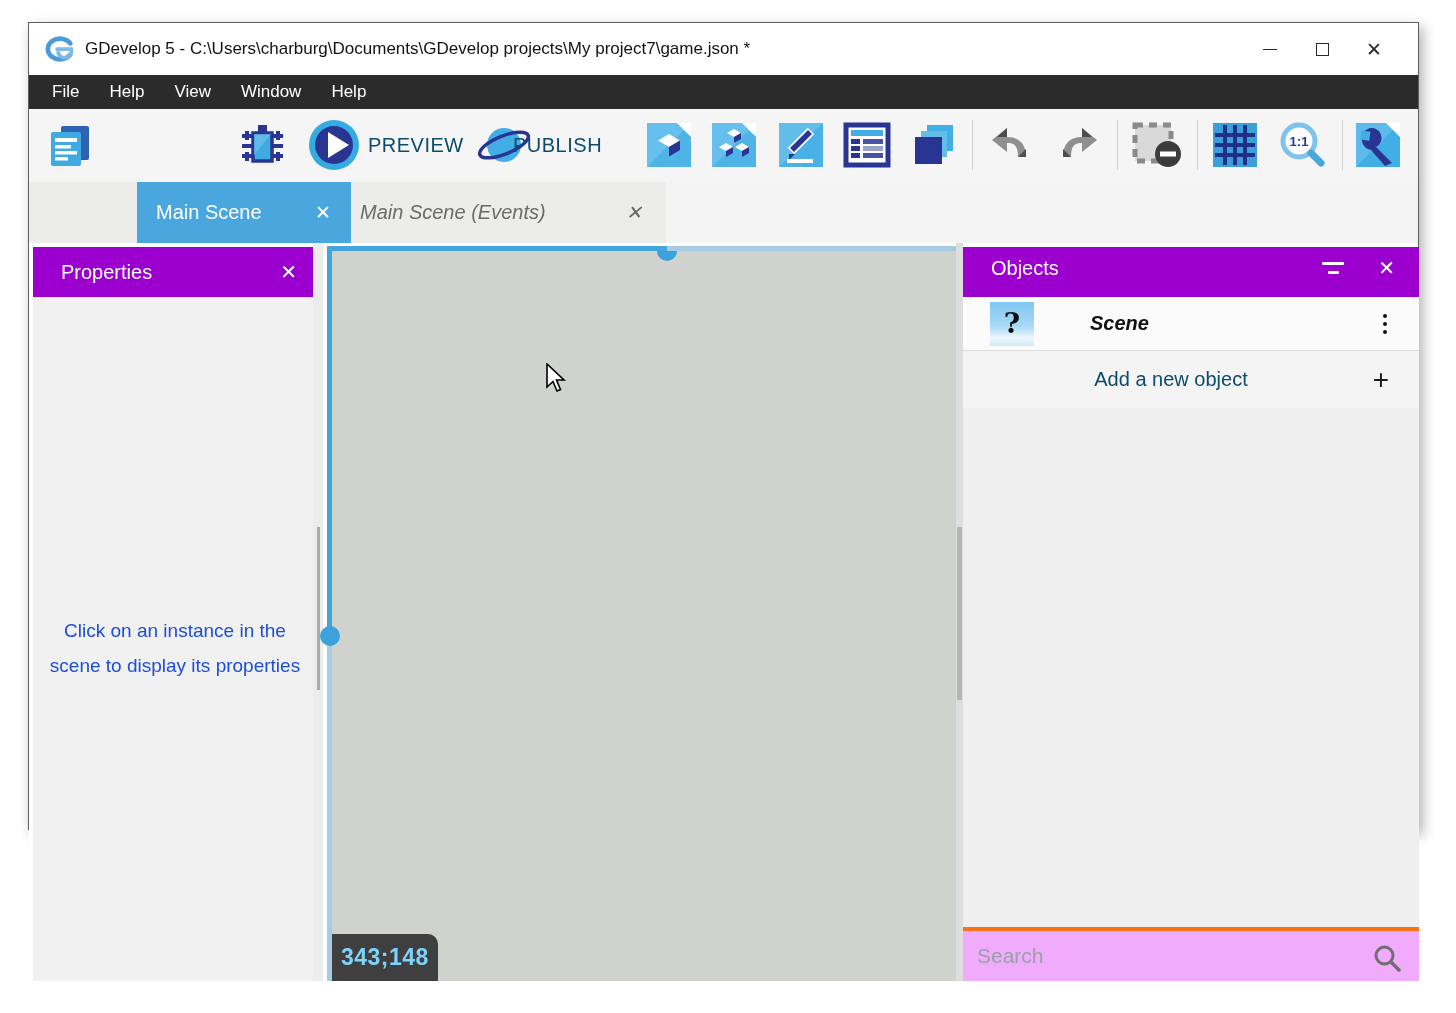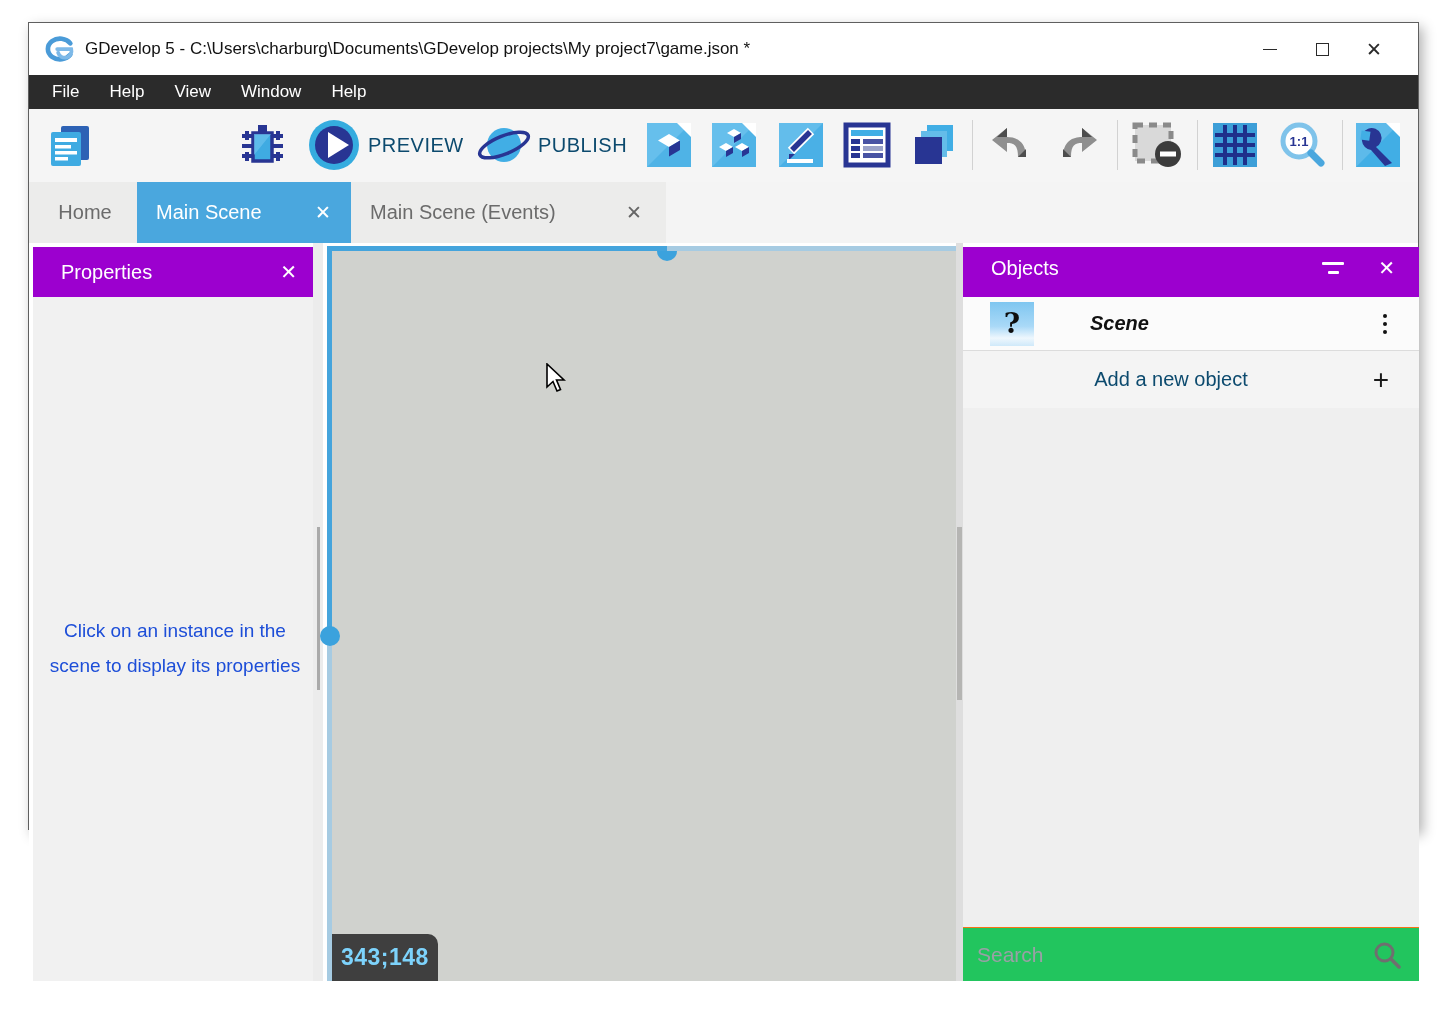--- a/index.html
+++ b/index.html
@@ -27,21 +27,21 @@
   .tbtn { position:absolute; top:12px; width:48px; height:48px; display:flex; align-items:center; justify-content:center; }
   .tlabel { position:absolute; top:0; height:73px; display:flex; align-items:center; font-size:20px; color:#0c4a6e; letter-spacing:0.5px; }
   .tsep { position:absolute; top:11px; width:1px; height:50px; background:#d2d2d2; }
 
   
   .tabbar { position:absolute; left:0; top:159px; width:100%; height:61px; background:#f4f4f4; }
   .tabbar-left { position:absolute; left:0; top:0; width:637px; height:61px; background:#ececeb; }
   .tab { position:absolute; top:0; height:61px; display:flex; align-items:center; font-size:20px; color:#6b6b6b; }
   .tab-home { left:4px; width:104px; justify-content:center; }
   .tab-active { left:108px; width:214px; background:#4aa7de; color:#ffffff; padding-left:19px; }
-  .tab-events { left:322px; width:315px; padding-left:19px; }
+  .tab-events { left:322px; width:315px; padding-left:9px;font-style:italic; }
   .tab-close { margin-left:auto; margin-right:20px; font-size:19px; line-height:1; }
   .tab-active .tab-close { color:#ffffff; }
   .tab-events .tab-close { color:#666; margin-right:24px; }
 
   
   .content { position:absolute; left:0; top:220px; width:100%; height:738px; background:#ffffff; }
 
   
   .props-panel { position:absolute; left:4px; top:4px; width:284px; height:734px; background:#f1f1f1; }
   .panel-header { height:50px; background:#9c00cf; color:#ffffff; display:flex; align-items:center; padding:0 20px 0 28px; }
@@ -77,21 +77,21 @@
   .obj-row { flex:0 0 54px; background:#fbfbfb; display:flex; align-items:center; border-bottom:1px solid #dcdcdc; }
   .obj-thumb { width:44px; height:44px; margin-left:27px; background:linear-gradient(180deg,#7fc6f0 0%,#a9d9f7 55%,#eef7fd 82%,#cfe9fa 100%);
                display:flex; align-items:center; justify-content:center; font-family:"DejaVu Serif", serif; font-weight:800; font-size:28px; color:#0e0e0e; }
   .obj-name { margin-left:56px; font-size:20px; font-weight:bold; font-style:italic; color:#111; }
   .kebab { margin-left:auto; margin-right:32px; display:flex; flex-direction:column; gap:4px; }
   .kebab i { width:4px; height:4px; border-radius:50%; background:#111; }
   .add-row { flex:0 0 57px; background:#f4f4f4; display:flex; align-items:center; position:relative; }
   .add-label { width:100%; text-align:center; font-size:20px; color:#0c4a6e; padding-right:40px; }
   .add-plus { position:absolute; right:30px; font-size:28px; font-weight:400; color:#1a1a1a; line-height:1; }
   .obj-body { flex:1 1 auto; background:#efefef; }
-  .search-row { flex:0 0 54px; background:#22c55e; border-top:1px solid #f97316; display:flex; align-items:center; position:relative; }
+  .search-row { flex:0 0 54px; background:#f0abfc; border-top:4px solid #f97316; display:flex; align-items:center; position:relative; }
   .search-input { border:none; outline:none; background:transparent; font-size:21px; color:#333; font-family:"Liberation Sans",sans-serif;
                   padding-left:14px; width:380px; }
   .search-input::placeholder { color:#9aa0a6; }
   .search-icon { position:absolute; right:18px; top:13px; }
 </style>
 </head>
 <body>
 
 <div class="window">
 
@@ -163,21 +163,21 @@
       </svg>
     </div>
     <span class="tlabel" style="left:339px">PREVIEW</span>
 
     <div class="tbtn" style="left:447px; width:56px; height:52px; top:10px;">
       <svg width="56" height="52" viewBox="0 0 56 52">
         <circle cx="28" cy="26" r="17" fill="#41aee5"></circle>
         <ellipse cx="28" cy="26" rx="26" ry="9" fill="none" stroke="#283593" stroke-width="3.5" transform="rotate(-22 28 26)"></ellipse>
       </svg>
     </div>
-    <span class="tlabel" style="left:509px">PUBLISH</span>
+    <span class="tlabel" style="left:484px">PUBLISH</span>
 
     <div class="tbtn" style="left:616px">
       <svg width="48" height="48" viewBox="0 0 48 48">
         <rect x="2" y="2" width="44" height="44" fill="#4fb3e6"></rect>
         <path d="M2 2 L46 2 L2 46 Z" fill="#66bfec"></path>
         <path d="M46 2 L46 16 L32 2 Z" fill="#ffffff"></path>
         <polygon points="24,13 35,19.5 24,26 13,19.5" fill="#ffffff"></polygon>
         <polygon points="24,26 35,19.5 35,29 24,35.5" fill="#283593"></polygon>
       </svg>
     </div>
@@ -291,23 +291,20 @@
         <path d="M2 2 L46 2 L2 46 Z" fill="#5dbaea"></path>
         <path d="M46 2 L46 16 L32 2 Z" fill="#ffffff"></path>
         <path d="M8 20 A10 10 0 1 1 22 26 L 38 42 L 31 45 L 17 29 A10 10 0 0 1 8 20 Z" fill="#283593"></path>
         <rect x="7" y="10" width="9" height="9" fill="#41aee5" transform="rotate(8 11 14)"></rect>
       </svg>
     </div>
   </div>
 
   <div class="tabbar">
     <div class="tabbar-left"></div>
-    <div class="tab tab-home">
-      <span>Home</span>
-    </div>
     <div class="tab tab-active">
       <span>Main Scene</span>
       <span class="tab-close">✕</span>
     </div>
     <div class="tab tab-events">
       <span>Main Scene (Events)</span>
       <span class="tab-close">✕</span>
     </div>
   </div>
 

